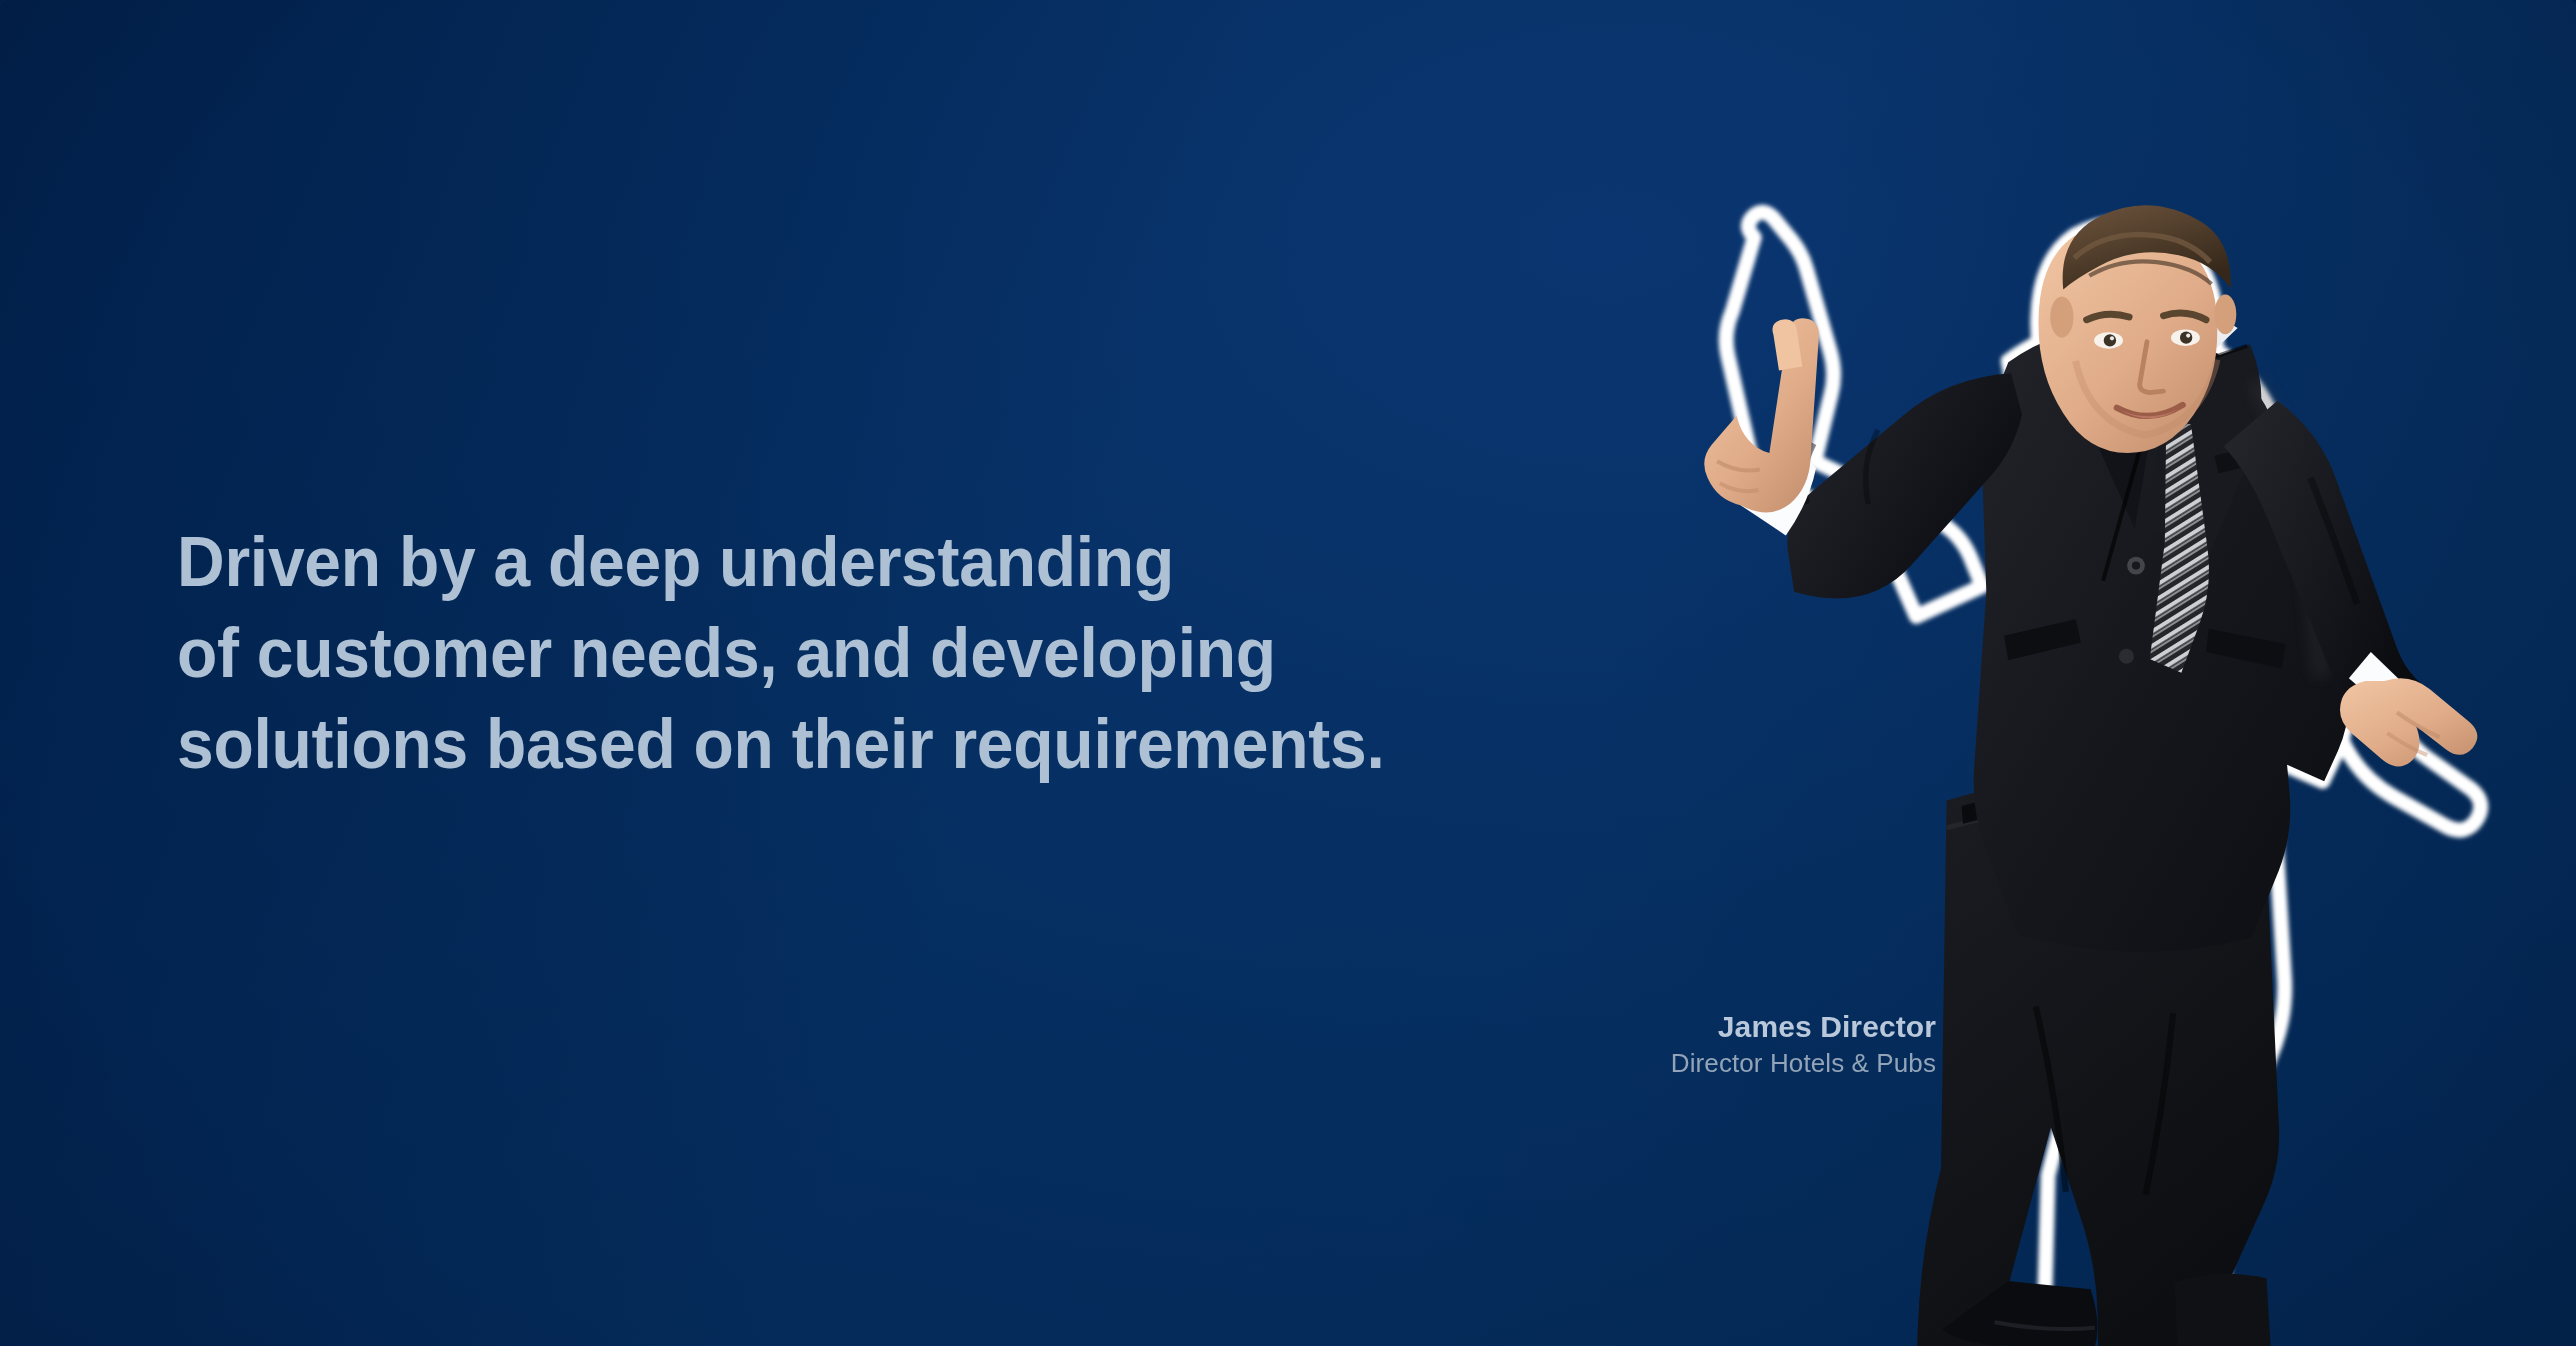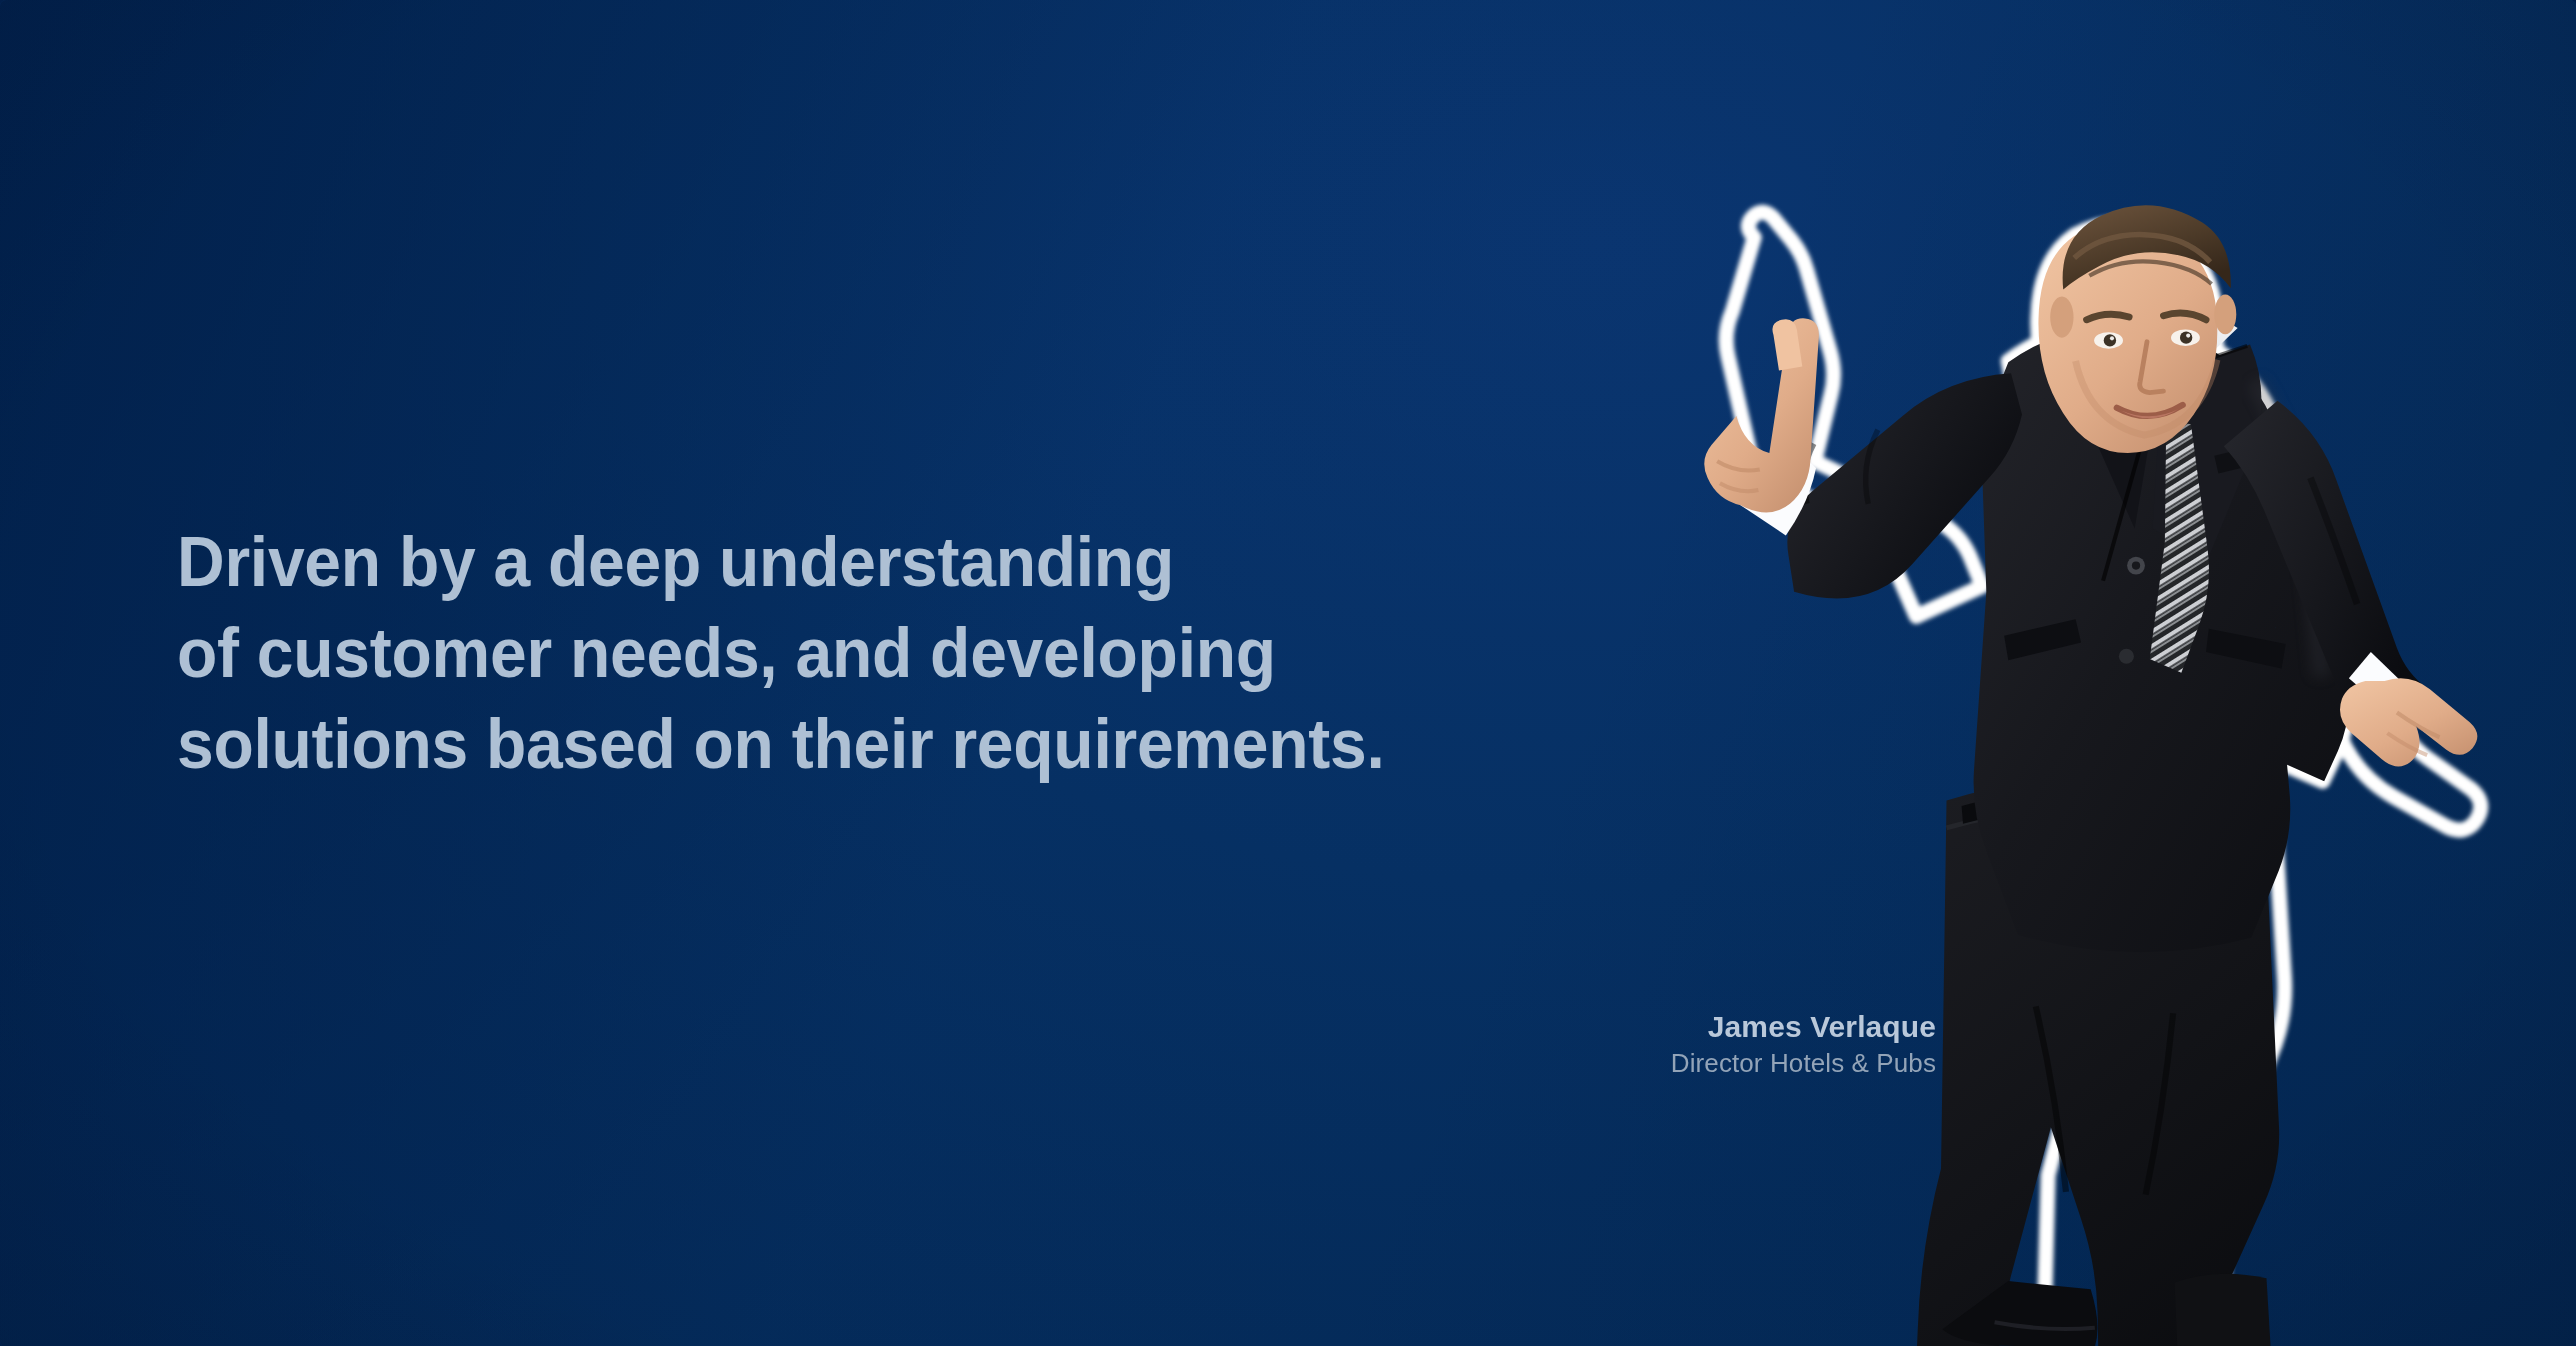--- a/index.html
+++ b/index.html
@@ -271,18 +271,18 @@
     </svg>
   </div>
 
   <div class="quote-block">
     <div class="quote-line">Driven by a deep understanding</div>
     <div class="quote-line">of customer needs, and developing</div>
     <div class="quote-line">solutions based on their requirements.</div>
   </div>
 
   <div class="attribution">
-    <div class="attr-name">James Verlaque</div>
+    <div class="attr-name">James Director</div>
     <div class="attr-role">Director Hotels &amp; Pubs</div>
   </div>
 
 </div>
 
 
 </body></html>

